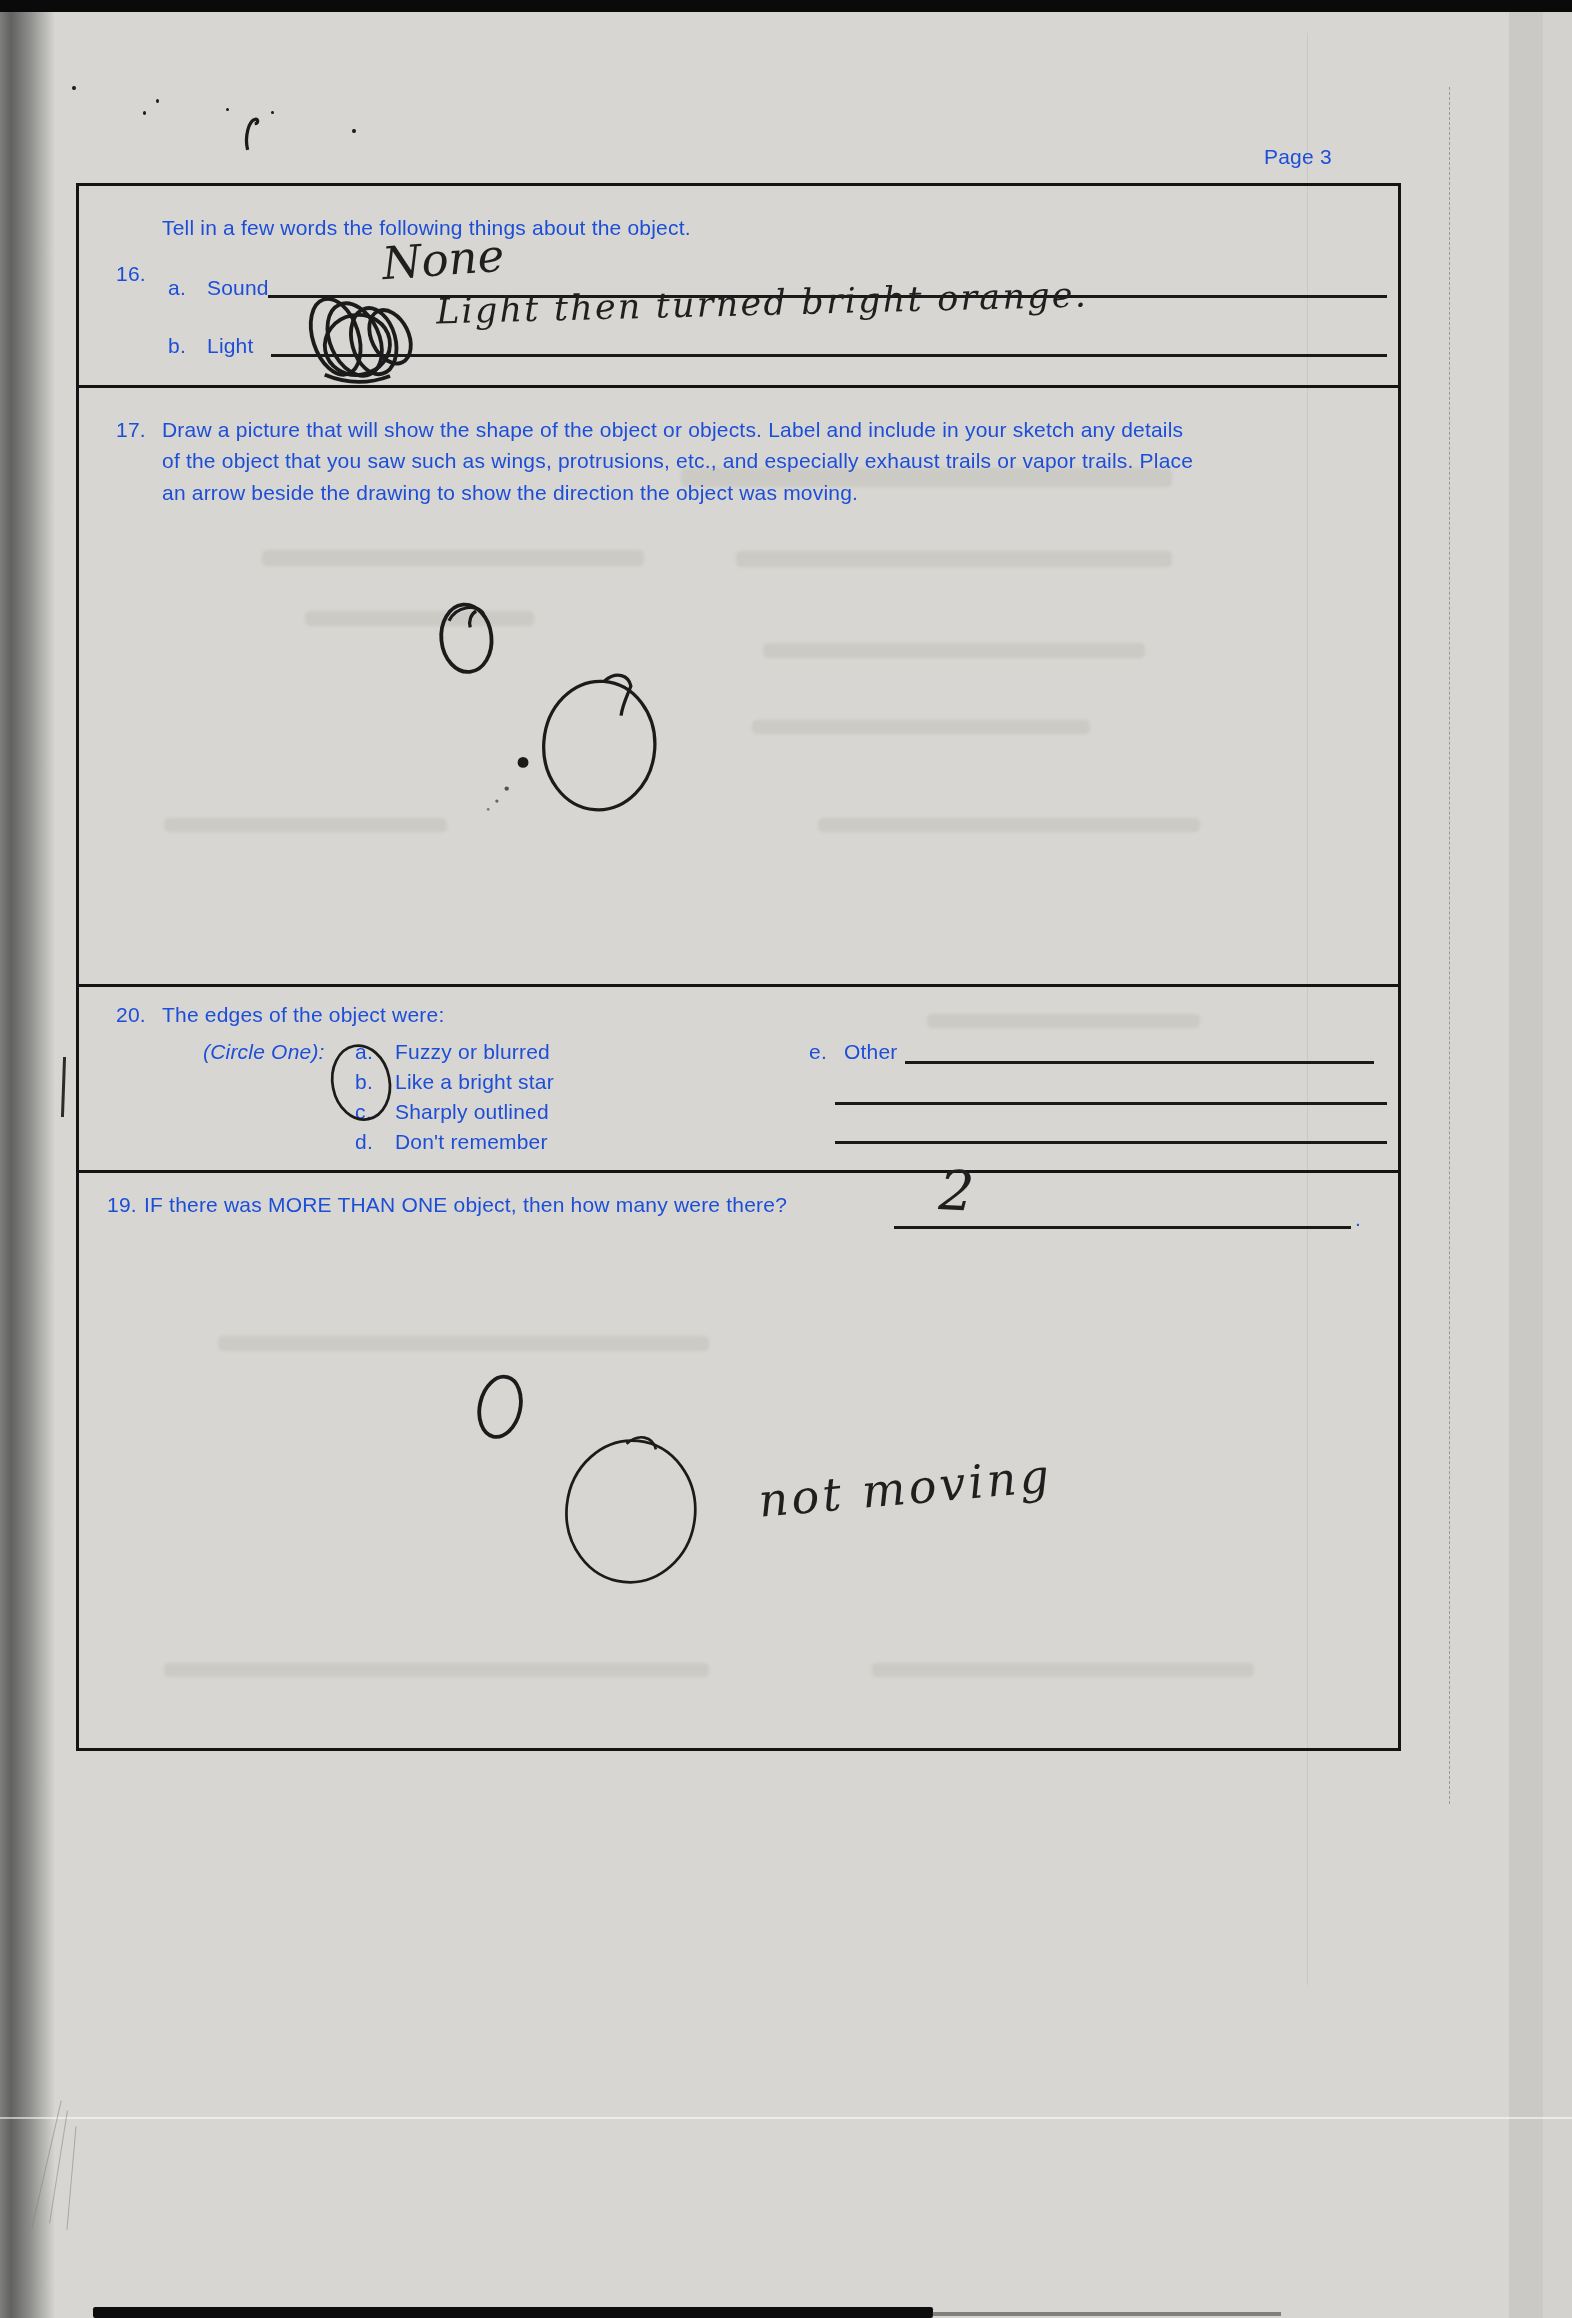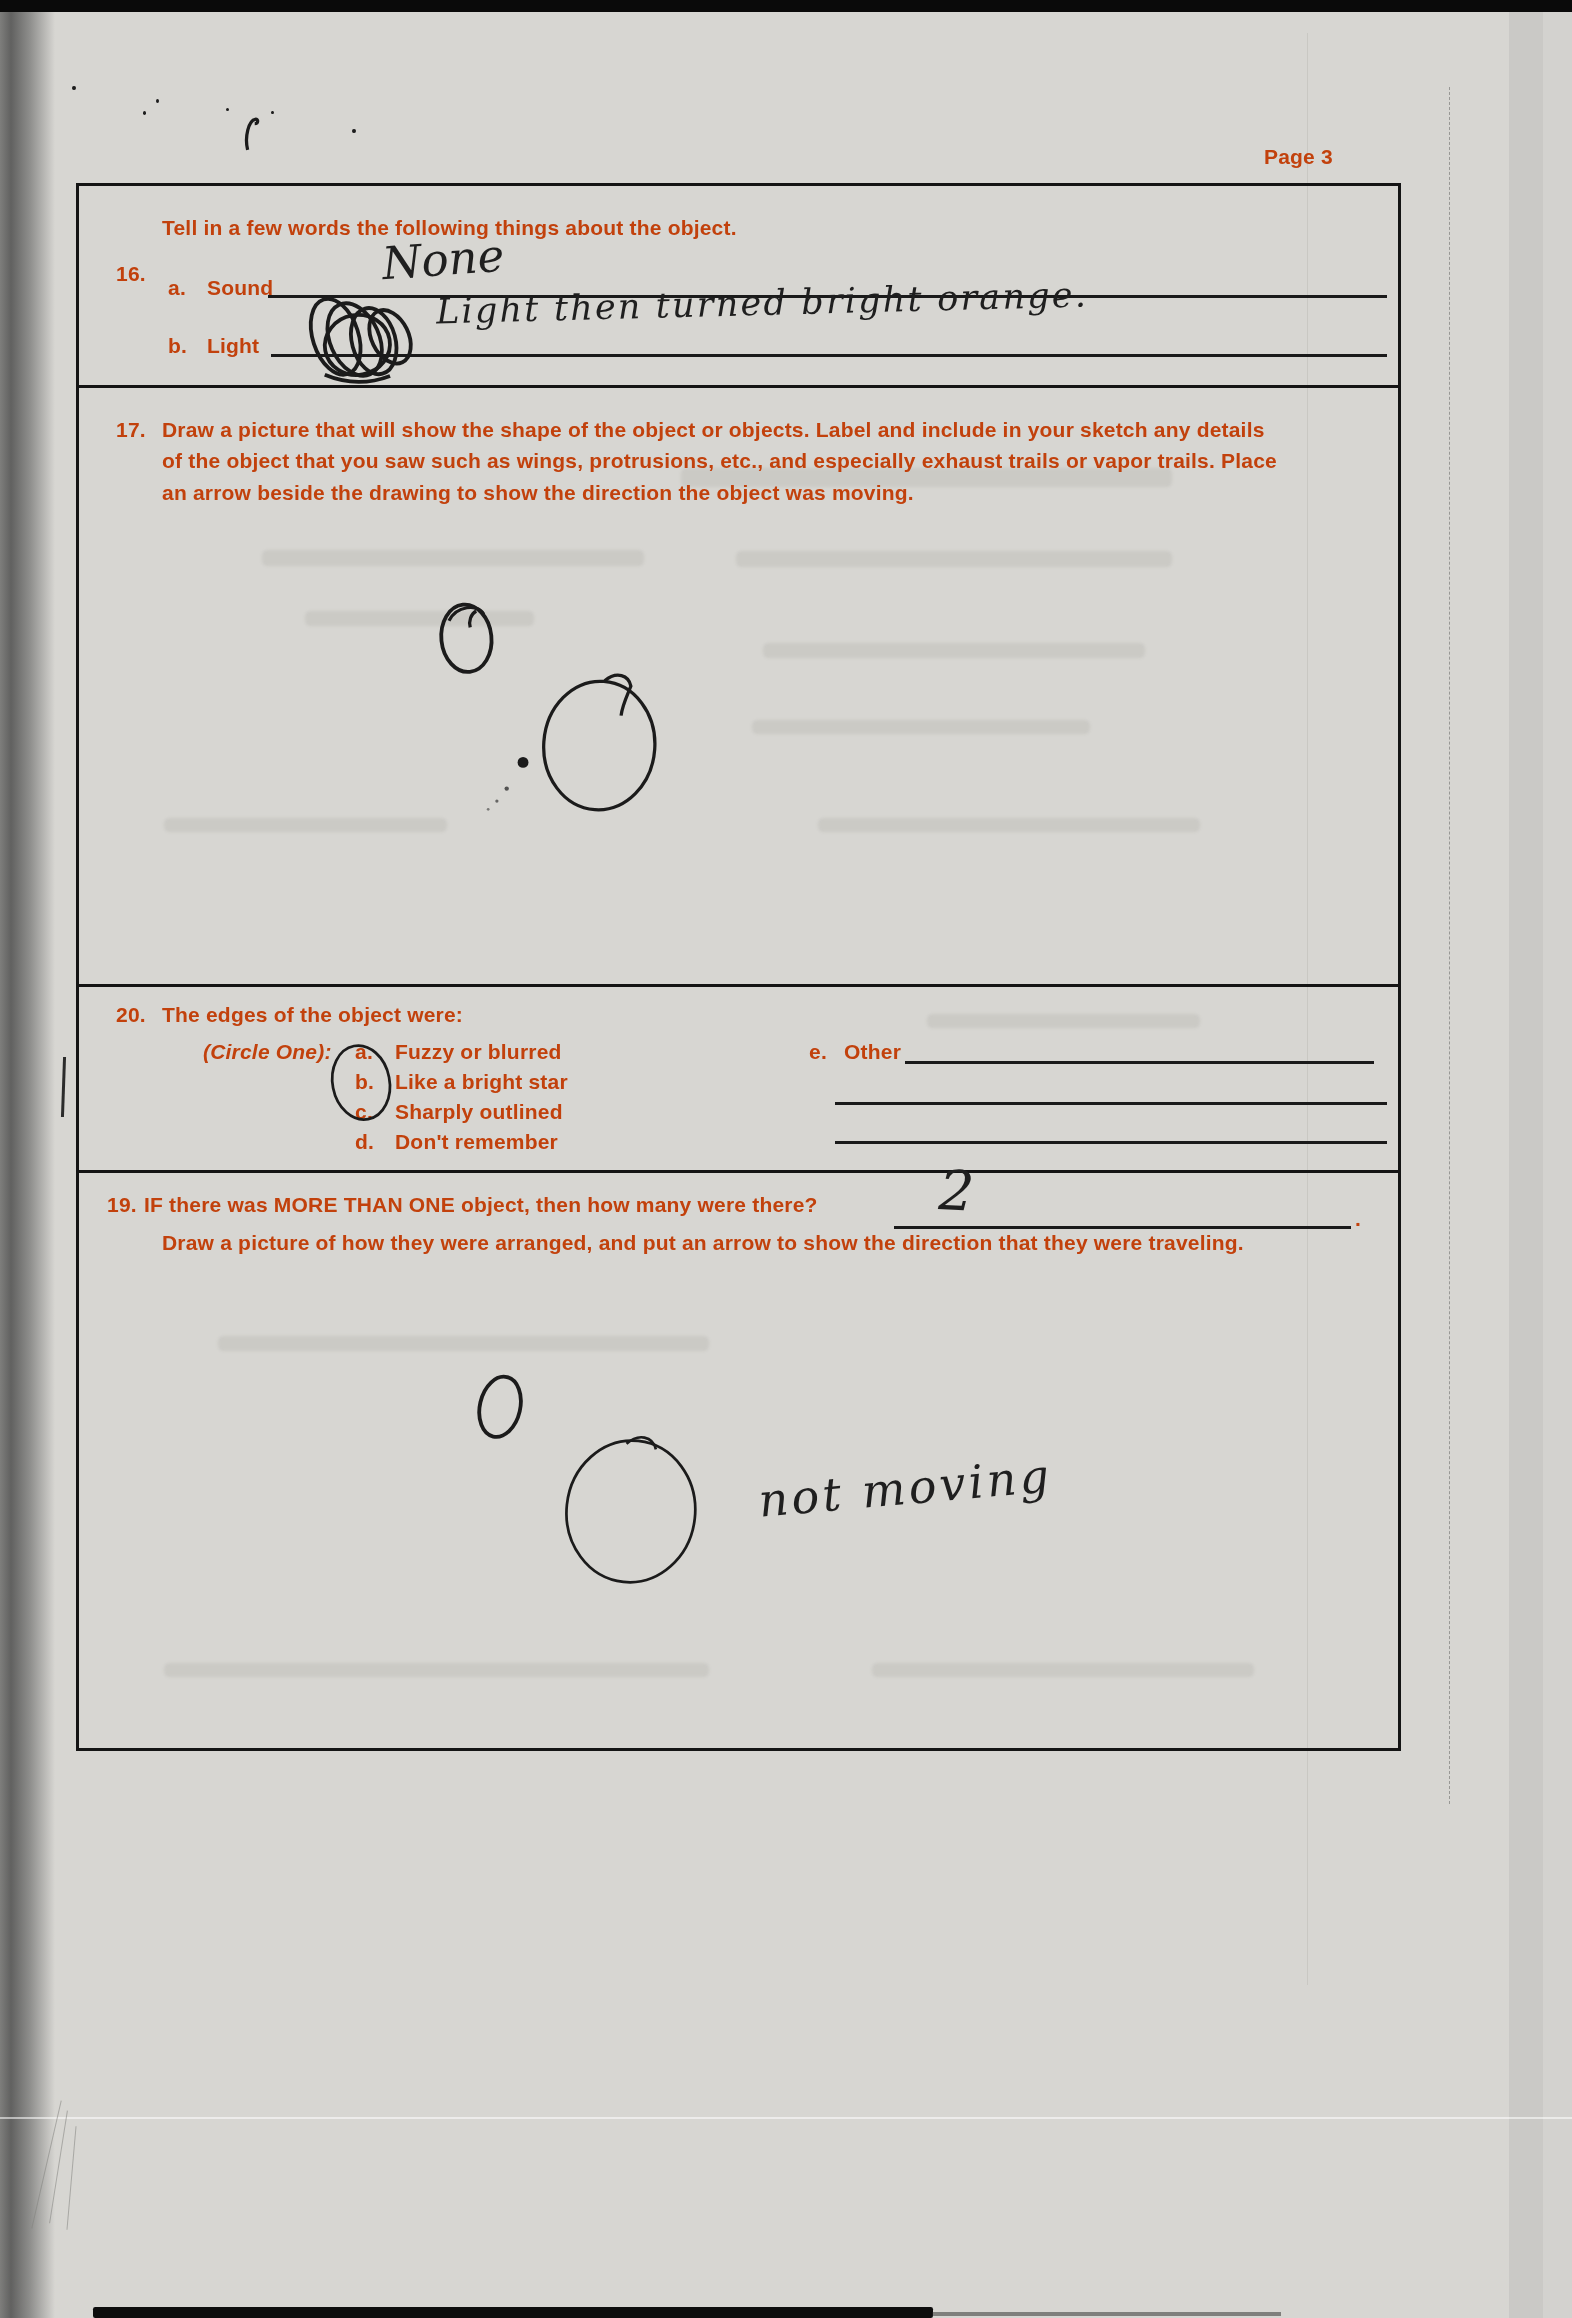--- a/index.html
+++ b/index.html
@@ -18,21 +18,21 @@
   .fold-faint{left:1307px;top:33px;height:1952px;width:1.1px;background:rgba(120,120,115,.15);}
   .crease{left:0;top:2117px;width:1572px;height:1.6px;background:rgba(255,255,255,.55);}
   .scratch{position:absolute;width:1.1px;background:rgba(130,130,125,.55);}
   .speck{position:absolute;background:#1d1d1d;border-radius:50%;}
   .smudge{position:absolute;background:rgba(100,100,92,.10);filter:blur(1.6px);border-radius:5.5px;}
   .tick{position:absolute;background:#2b2b2b;}
   
   .form-box{position:absolute;left:76px;top:183px;width:1325px;height:1568px;
      border:3.3px solid #141414;box-sizing:border-box;}
   .divider{position:absolute;left:0;right:0;height:2.7px;background:#141414;}
-  .print{position:absolute;color:#c2410c;font-weight:700;font-size:21px;
+  .print{position:absolute;color:#1d4ed8;font-weight:400;font-size:21px;
      letter-spacing:0.2px;white-space:nowrap;}
   .rule{position:absolute;background:#1a1a1a;height:2.7px;}
   .hw{position:absolute;font-family:"DejaVu Serif",serif;font-style:italic;color:#1f1f1f;
      white-space:nowrap;z-index:5;}
   svg{position:absolute;overflow:visible;}
   .ink{stroke:#1b1b1b;fill:none;}
 </style>
 </head>
 <body>
 
@@ -148,21 +148,20 @@
   <div class="print" style="left:844px;top:1040px;">Other</div>
   <div class="rule" style="left:905px;top:1061px;width:469px;"></div>
   <div class="rule" style="left:835px;top:1102px;width:552px;"></div>
   <div class="rule" style="left:835px;top:1141px;width:552px;"></div>
 
   <div class="print" style="left:107px;top:1193px;">19.</div>
   <div class="print" style="left:144px;top:1193px;">IF there was MORE THAN ONE object, then how many were there?</div>
   <div class="rule" style="left:894px;top:1226px;width:457px;"></div>
   <div class="print" style="left:1355px;top:1207px;">.</div>
   <div class="hw" style="left:939px;top:1159px;font-size:55px;transform:rotate(3deg);">2</div>
-  <div class="print" style="left:162px;top:1231px;">Draw a picture of how they were arranged, and put an arrow to show the direction that they were traveling.</div>
 
   <svg style="left:463px;top:1363px;" width="545" height="262" viewBox="0 0 1000 480">
     <g class="ink">
       <ellipse cx="68" cy="80" rx="37" ry="56" stroke-width="7" transform="rotate(13 68 80)"></ellipse>
       <ellipse cx="308" cy="272" rx="118" ry="130" stroke-width="5" transform="rotate(6 308 272)"></ellipse>
       <path d="M300,148 C 322,128 348,134 354,158" stroke-width="5"></path>
     </g>
   </svg>
   <div class="hw" style="left:758px;top:1461px;font-size:46px;letter-spacing:3.3px;transform:rotate(-5deg);">not moving</div>
 

